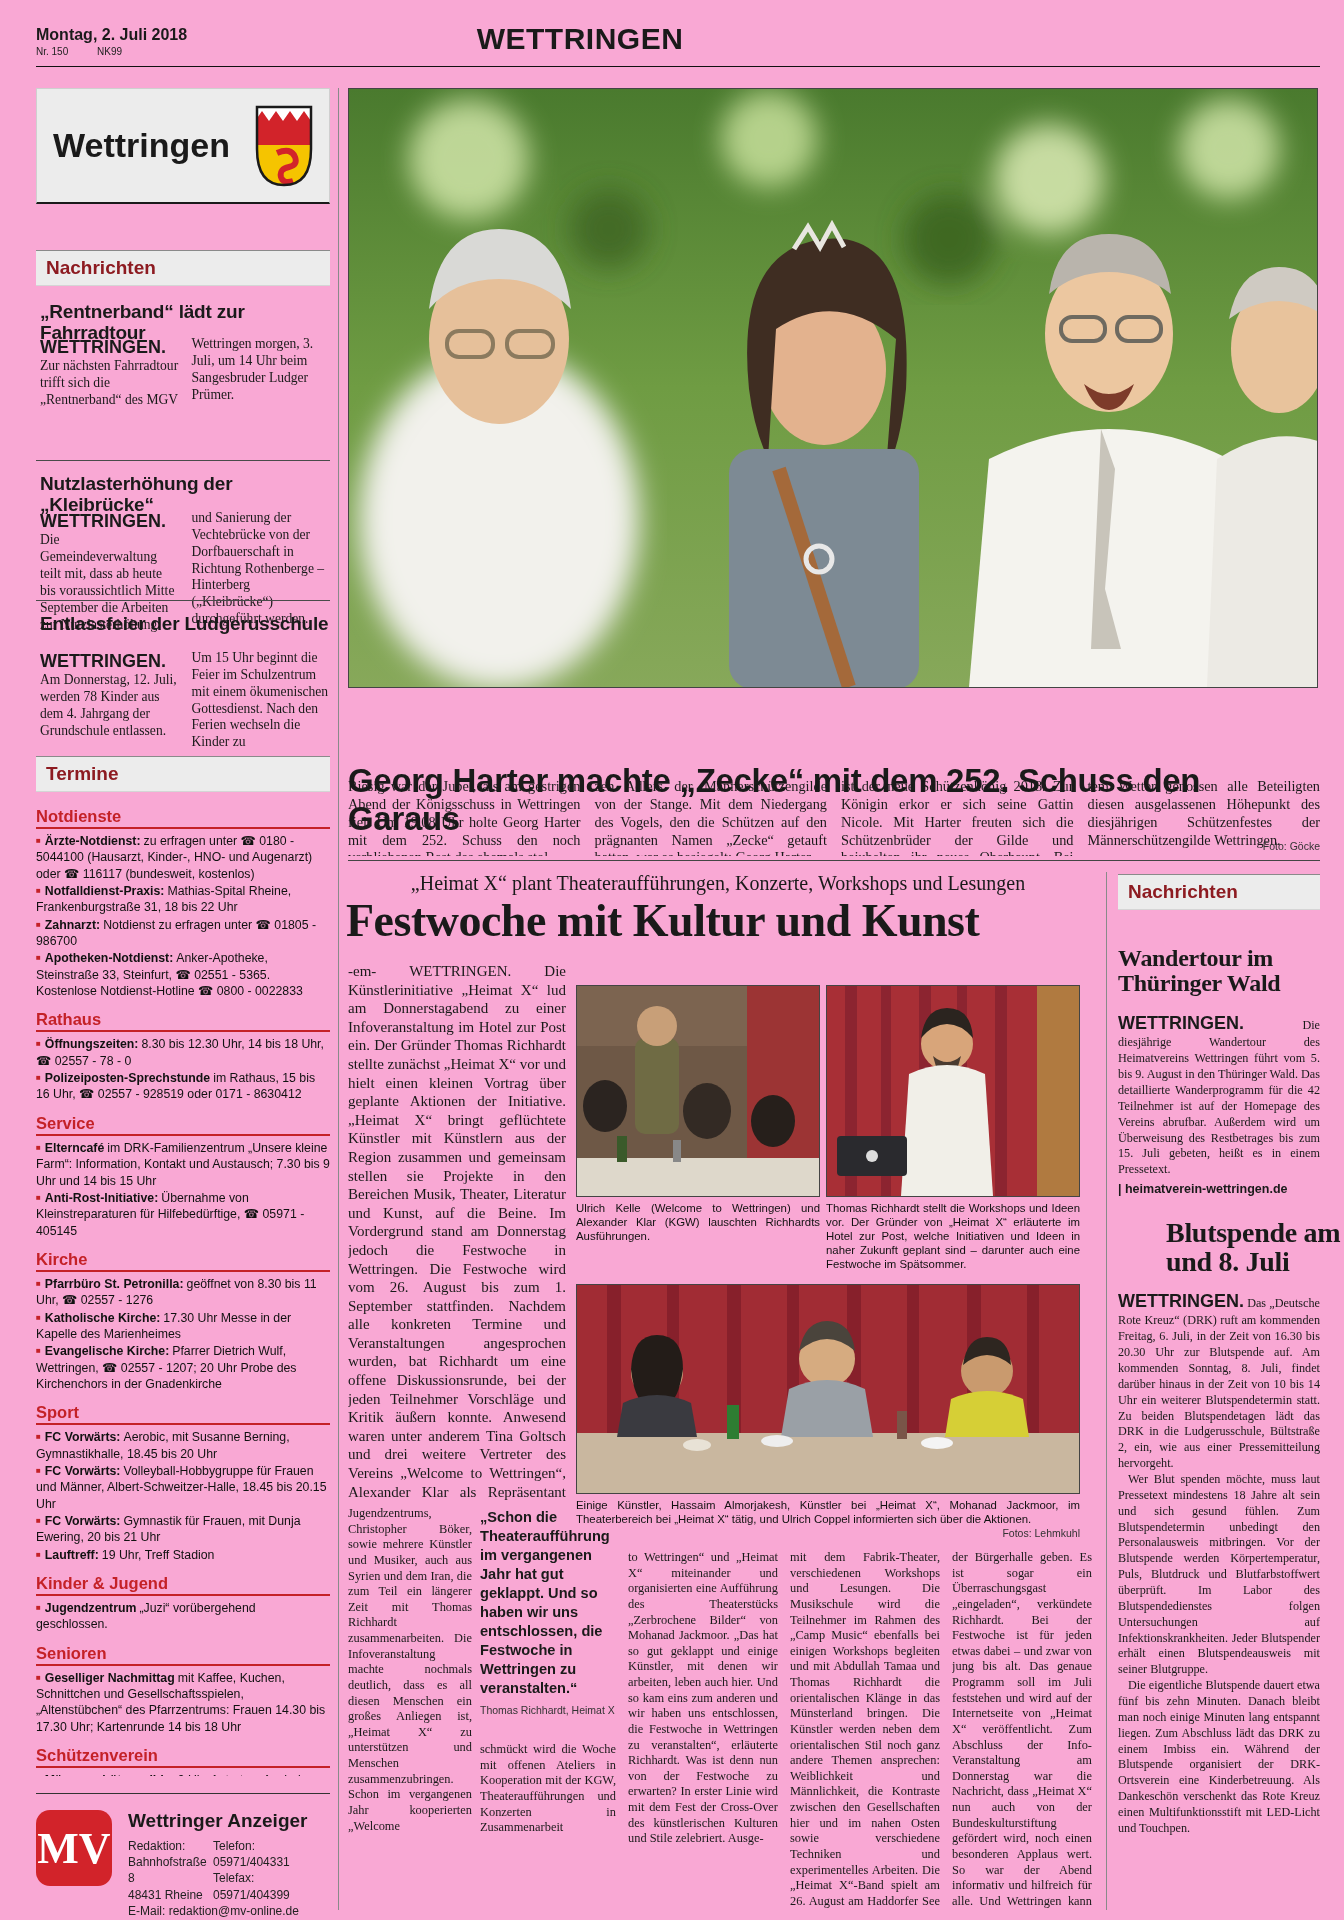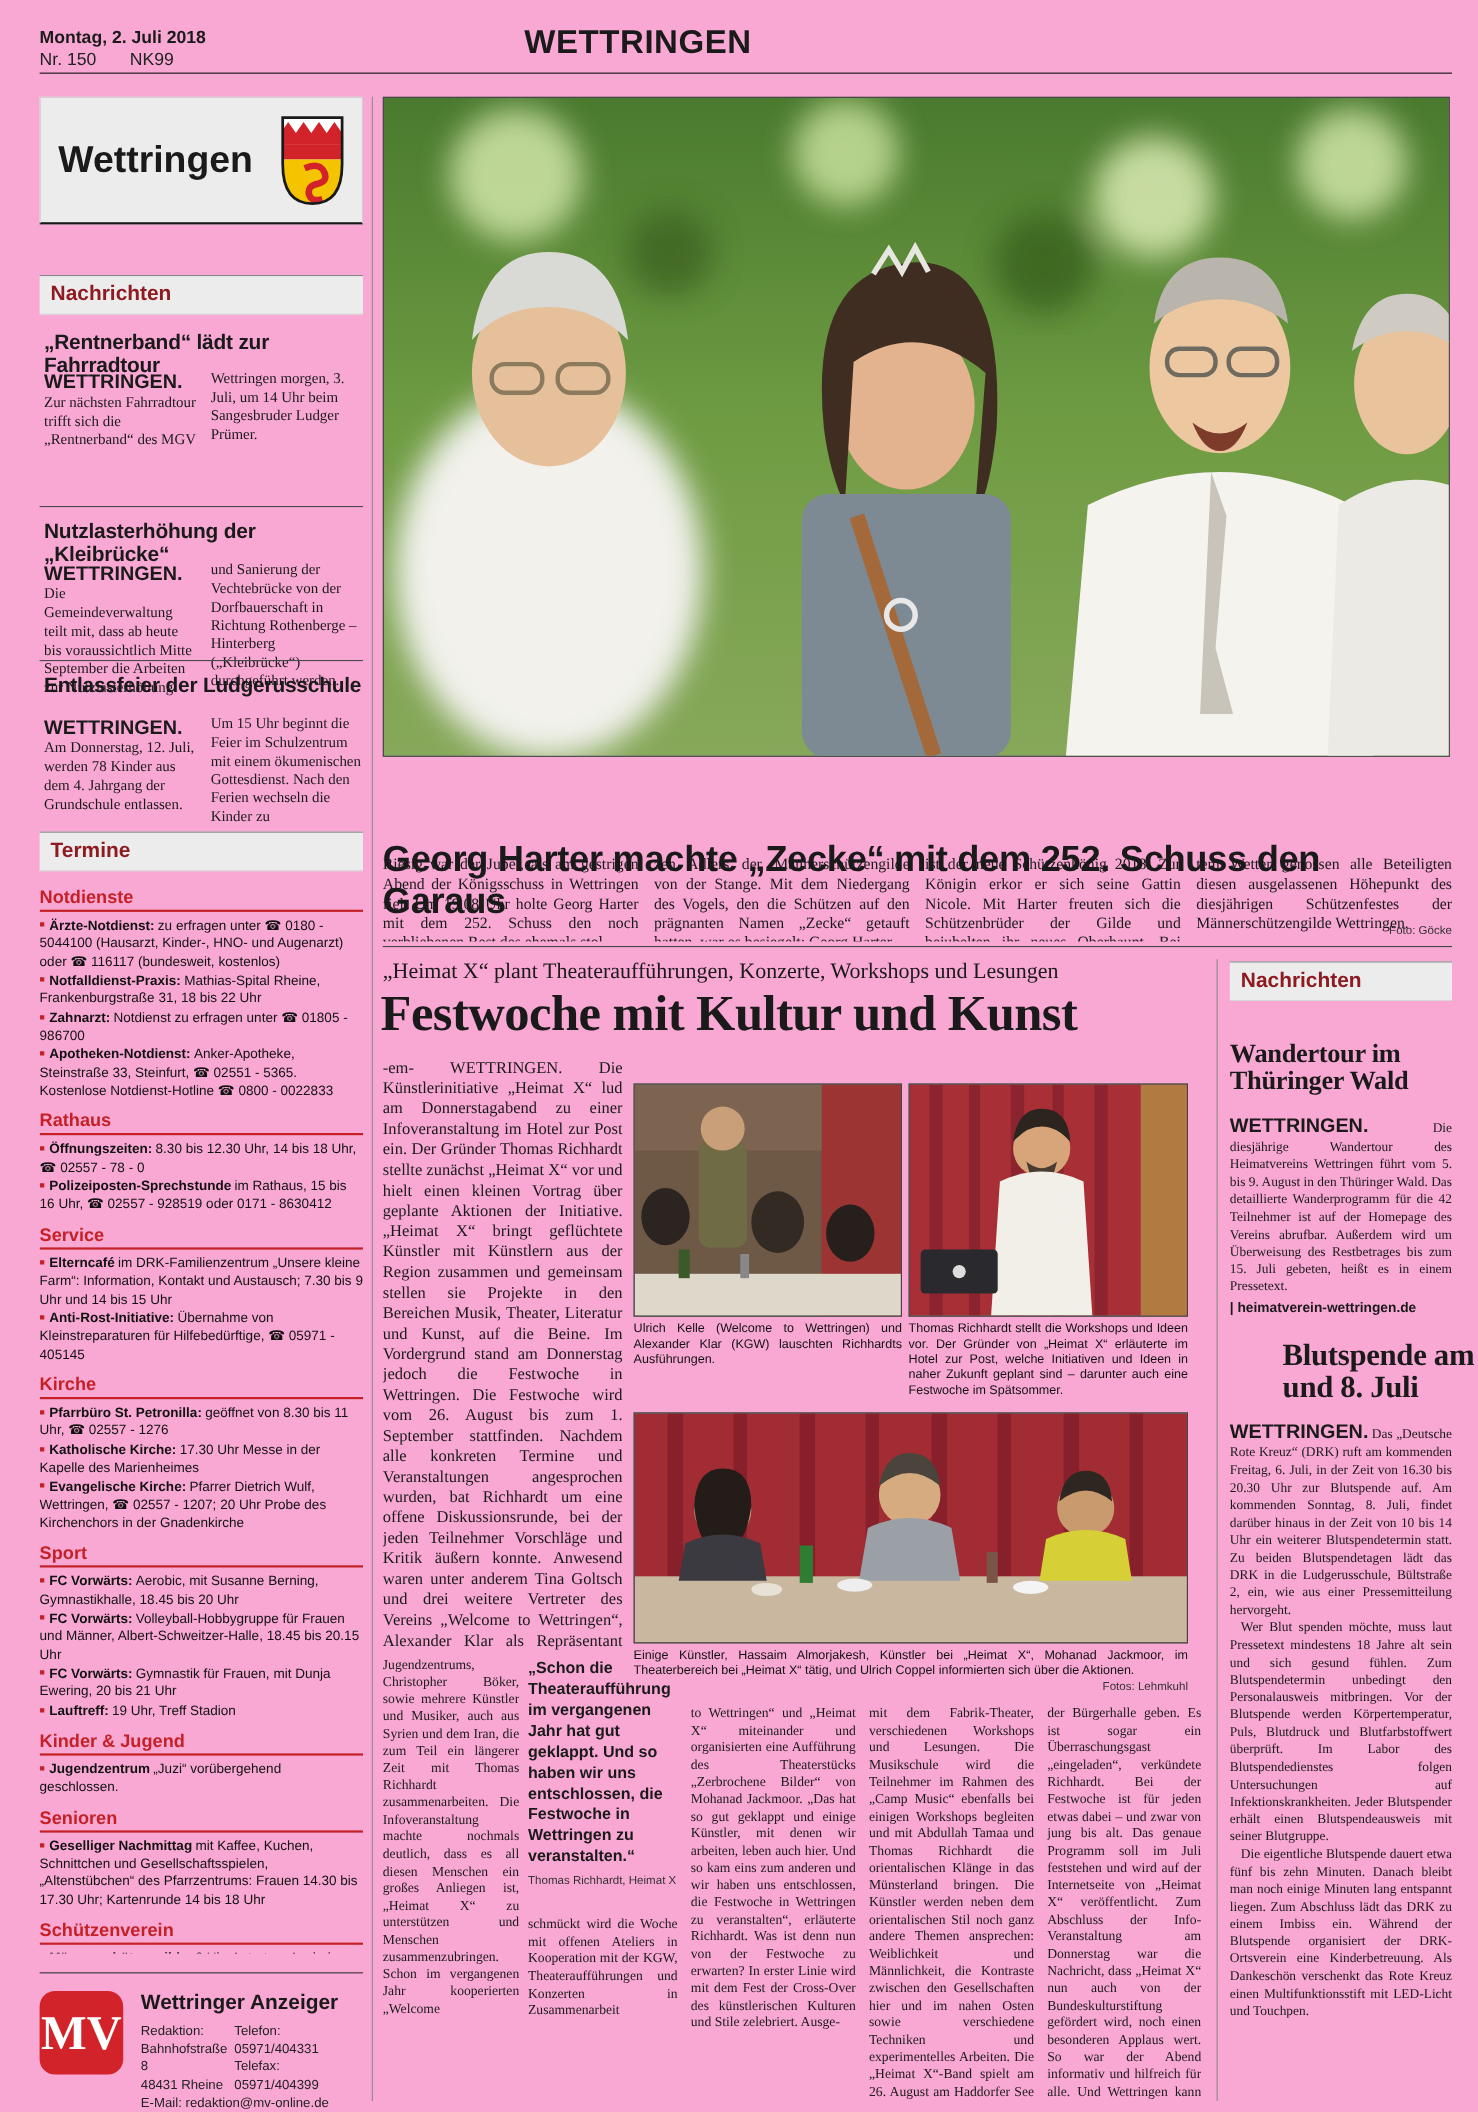--- a/index.html
+++ b/index.html
@@ -4,21 +4,21 @@
 <style>
   html,body{margin:0;padding:0;background:#fff;}
   #page{position:relative;width:1344px;height:1920px;background:#f9a8d4;overflow:hidden;
         font-family:"Liberation Serif",serif;color:#1a1a1a;}
   .abs{position:absolute;}
   .sans{font-family:"Liberation Sans",sans-serif;}
   .clip{overflow:hidden;}
 
   
   .date-line{font-weight:bold;font-size:16px;}
-  .issue-line{font-size:16px;color:#222;margin-top:2px;}
+  .issue-line{font-size:10px;color:#222;margin-top:2px;}
   .page-title{font-weight:bold;font-size:30px;letter-spacing:.5px;text-align:center;}
   .toprule{border-top:1.5px solid #111;}
 
   
   .secbar{background:#ececec;border-top:1px solid #8a8a8a;border-bottom:1px solid #d5d5d5;
           display:flex;align-items:center;padding:0 10px;}
   .secbar .lbl{color:#8d1b21;font-weight:bold;font-size:19px;font-family:"Liberation Sans",sans-serif;}
 
   
   .masthead{background:#ececec;border:1px solid #cfcfcf;border-bottom:2.5px solid #1a1a1a;
@@ -242,21 +242,21 @@
   <div class="abs sans" style="left:348px;top:722px;width:972px;font-weight:bold;font-size:33px;letter-spacing:-.3px;margin-top:40px;">Georg Harter machte „Zecke“ mit dem 252. Schuss den Garaus</div>
   <div class="abs tscols" style="left:348px;top:778px;width:972px;height:78px;overflow:hidden;">
     <div>Riesig war der Jubel, als am gestrigen Abend der Königsschuss in Wettringen fiel: Um 19.08 Uhr holte Georg Harter mit dem 252. Schuss den noch verbliebenen Rest des ehemals stol-</div>
     <div>zen Adlers der Männerschützengilde von der Stange. Mit dem Niedergang des Vogels, den die Schützen auf den prägnanten Namen „Zecke“ getauft hatten, war es besiegelt: Georg Harter</div>
     <div>ist der neue Schützenkönig 2018. Zur Königin erkor er sich seine Gattin Nicole. Mit Harter freuten sich die Schützenbrüder der Gilde und bejubelten ihr neues Oberhaupt. Bei bes-</div>
     <div>tem Wetter genossen alle Beteiligten diesen ausgelassenen Höhepunkt des diesjährigen Schützenfestes der Männerschützengilde Wettringen.</div>
   </div>
   <div class="abs credit" style="left:1120px;top:840px;width:200px;">Foto: Göcke</div>
   <div class="abs" style="left:348px;top:860px;width:972px;border-top:1px solid #444;"></div>
 
-  <div class="abs kicker" style="left:348px;top:872px;width:740px;">„Heimat X“ plant Theateraufführungen, Konzerte, Workshops und Lesungen</div>
+  <div class="abs kicker" style="left:348px;top:872px;width:740px;text-align:center;">„Heimat X“ plant Theateraufführungen, Konzerte, Workshops und Lesungen</div>
   <div class="abs mainhead" style="left:346px;top:898px;width:746px;">Festwoche mit Kultur und Kunst</div>
 
   <div class="abs bodycol clip" style="left:348px;top:962px;width:218px;height:540px;">-em- WETTRINGEN. Die Künstlerinitiative „Heimat X“ lud am Donnerstagabend zu einer Infoveranstaltung im Hotel zur Post ein. Der Gründer Thomas Richhardt stellte zunächst „Heimat X“ vor und hielt einen kleinen Vortrag über geplante Aktionen der Initiative. „Heimat X“ bringt geflüchtete Künstler mit Künstlern aus der Region zusammen und gemeinsam stellen sie Projekte in den Bereichen Musik, Theater, Literatur und Kunst, auf die Beine. Im Vordergrund stand am Donnerstag jedoch die Festwoche in Wettringen. Die Festwoche wird vom 26. August bis zum 1. September stattfinden. Nachdem alle konkreten Termine und Veranstaltungen angesprochen wurden, bat Richhardt um eine offene Diskussionsrunde, bei der jeden Teilnehmer Vorschläge und Kritik äußern konnte. Anwesend waren unter anderem Tina Goltsch und drei weitere Vertreter des Vereins „Welcome to Wettringen“, Alexander Klar als Repräsentant der Künstlergemeinschaft Wettringen (KGW), Andreas Hermjakob und Ulrich Coppel – zwei Vertreter der Musikschule Ochtrup, Klaus Janning vom Fabrik-Theater, der neue Leiter des</div>
   <div class="abs bodycol small clip" style="left:348px;top:1506px;width:124px;height:404px;">Jugendzentrums, Christopher Böker, sowie mehrere Künstler und Musiker, auch aus Syrien und dem Iran, die zum Teil ein längerer Zeit mit Thomas Richhardt zusammenarbeiten. Die Infoveranstaltung machte nochmals deutlich, dass es all diesen Menschen ein großes Anliegen ist, „Heimat X“ zu unterstützen und Menschen zusammenzubringen. Schon im vergangenen Jahr kooperierten „Welcome</div>
 
   <div class="abs" style="left:480px;top:1508px;width:136px;">
     <div class="pq">„Schon die Theater­aufführung im vergangenen Jahr hat gut geklappt. Und so haben wir uns entschlossen, die Festwoche in Wettringen zu veranstalten.“</div>
     <div class="pq-attr">Thomas Richhardt, Heimat X</div>
   </div>
   <div class="abs bodycol small clip" style="left:480px;top:1742px;width:136px;height:168px;">schmückt wird die Woche mit offenen Ateliers in Kooperation mit der KGW, Theateraufführungen und Konzerten in Zusammenarbeit</div>

